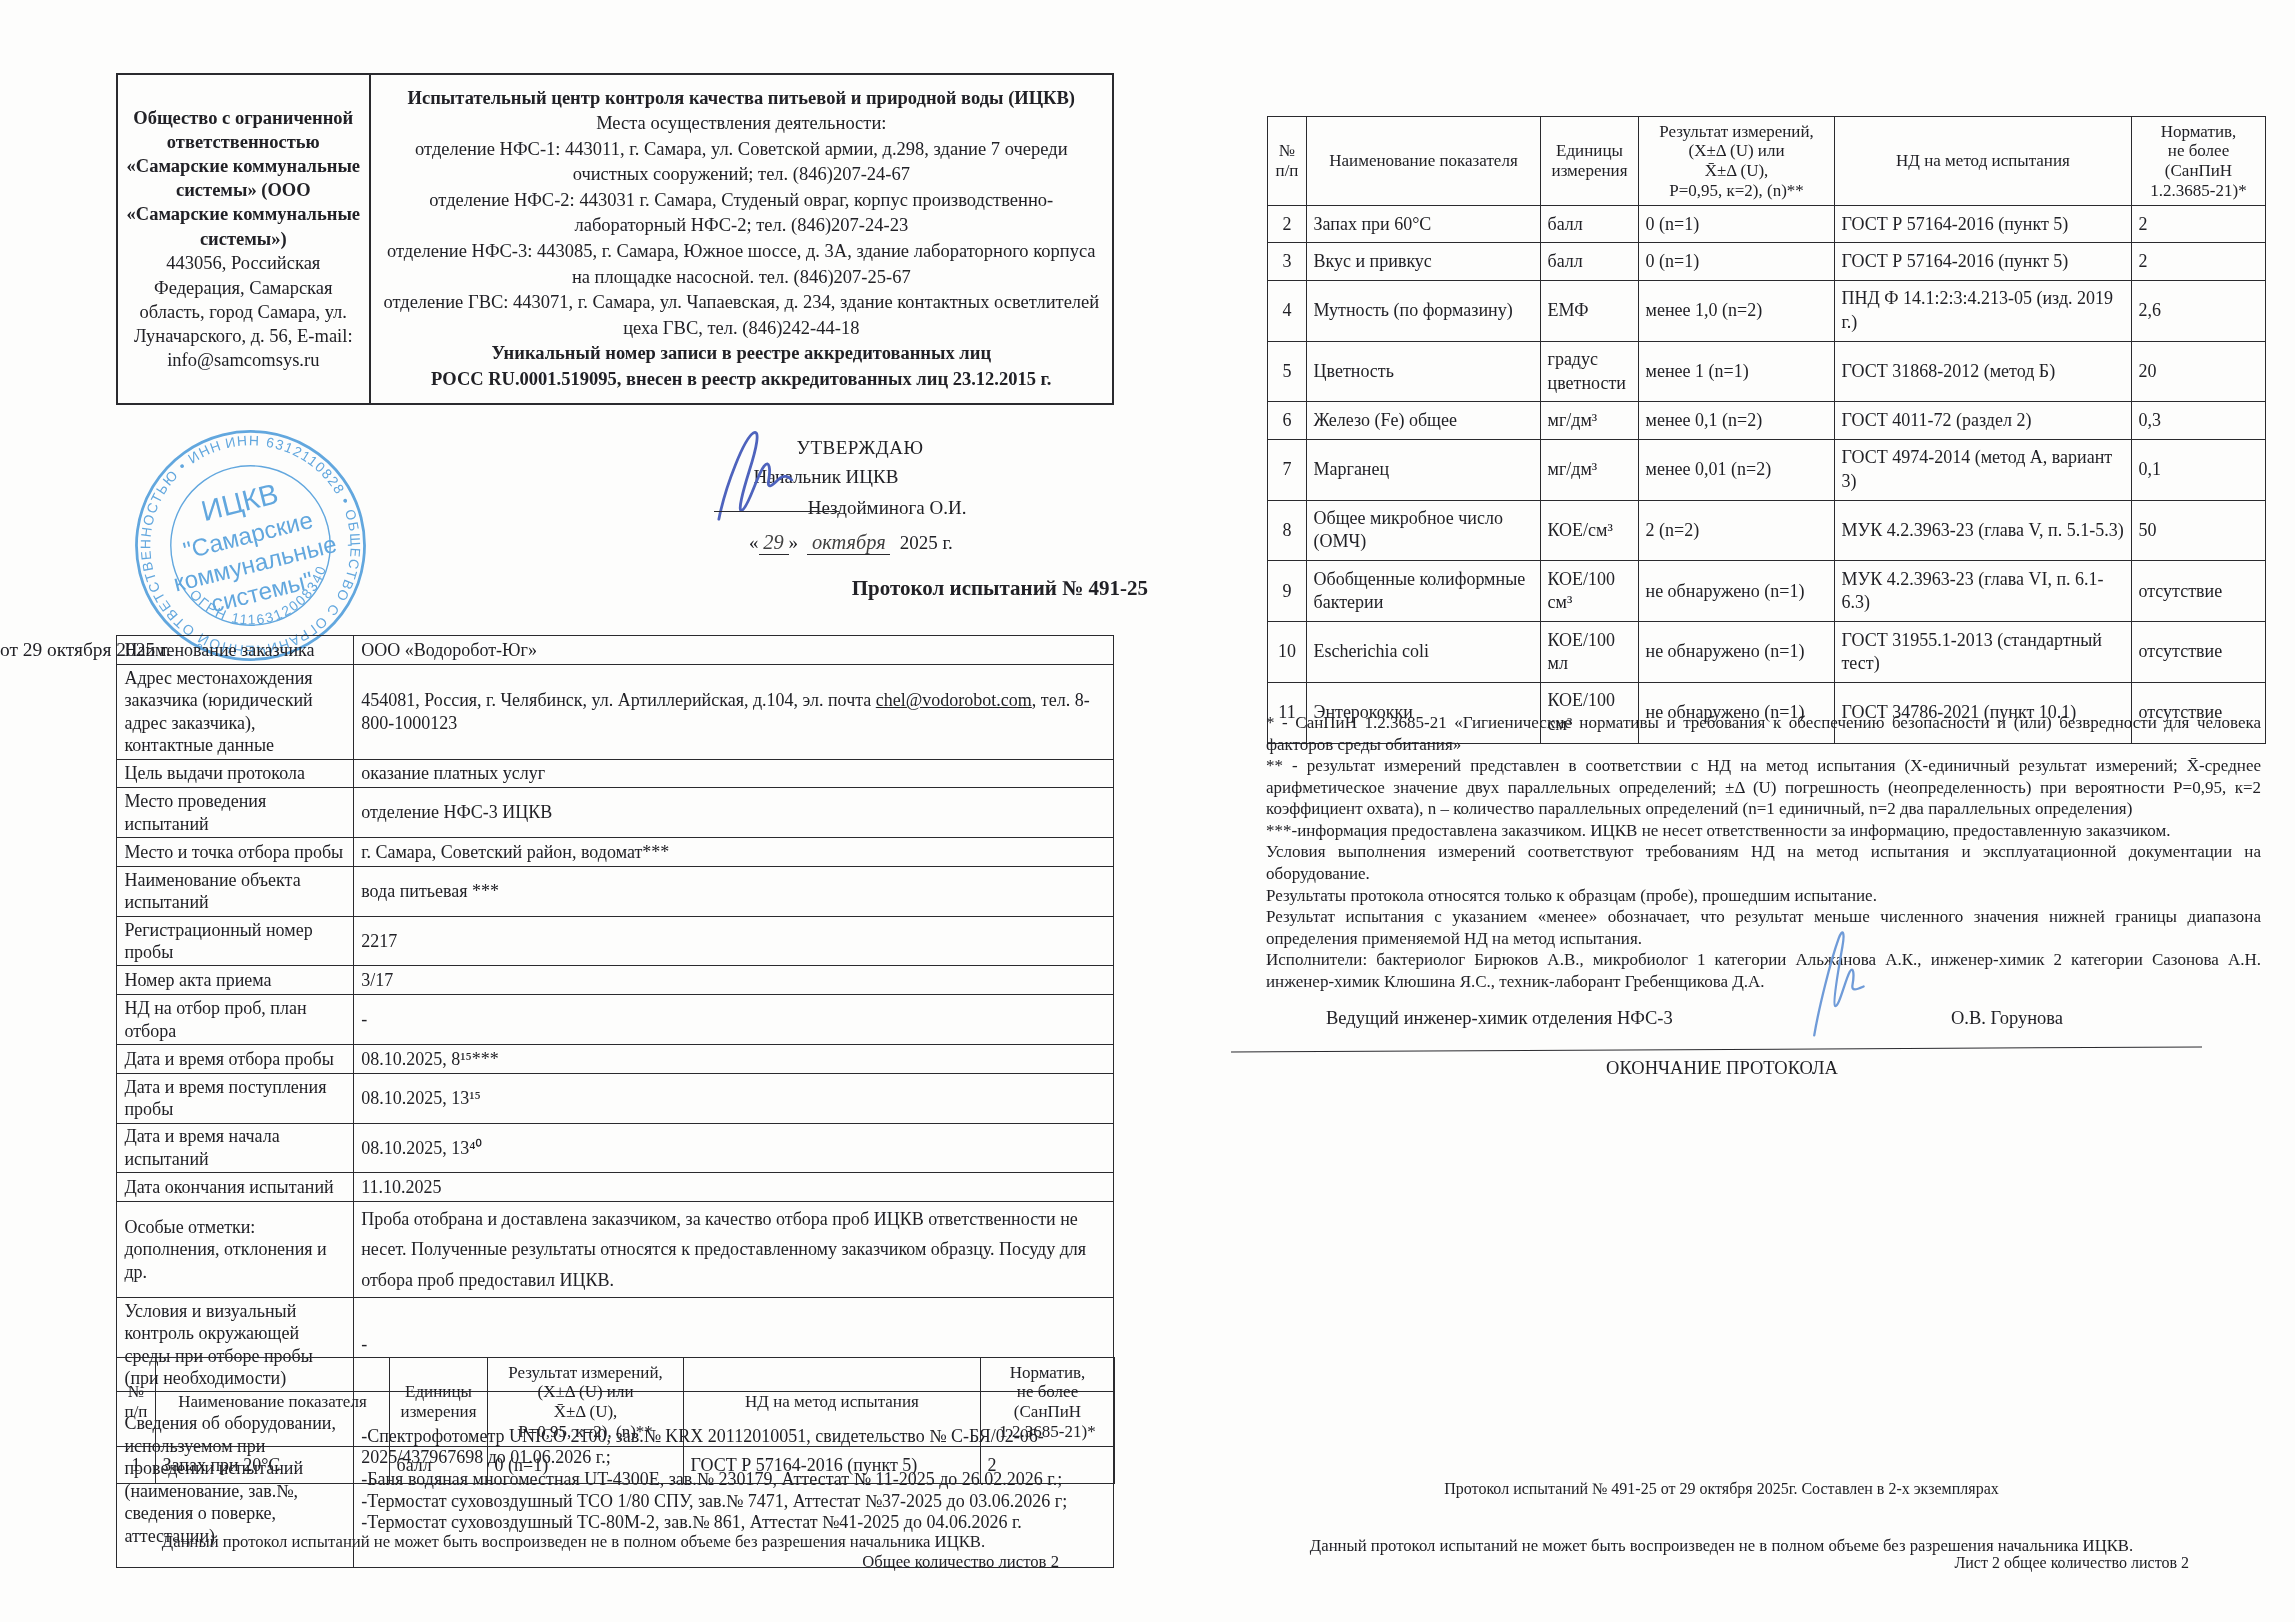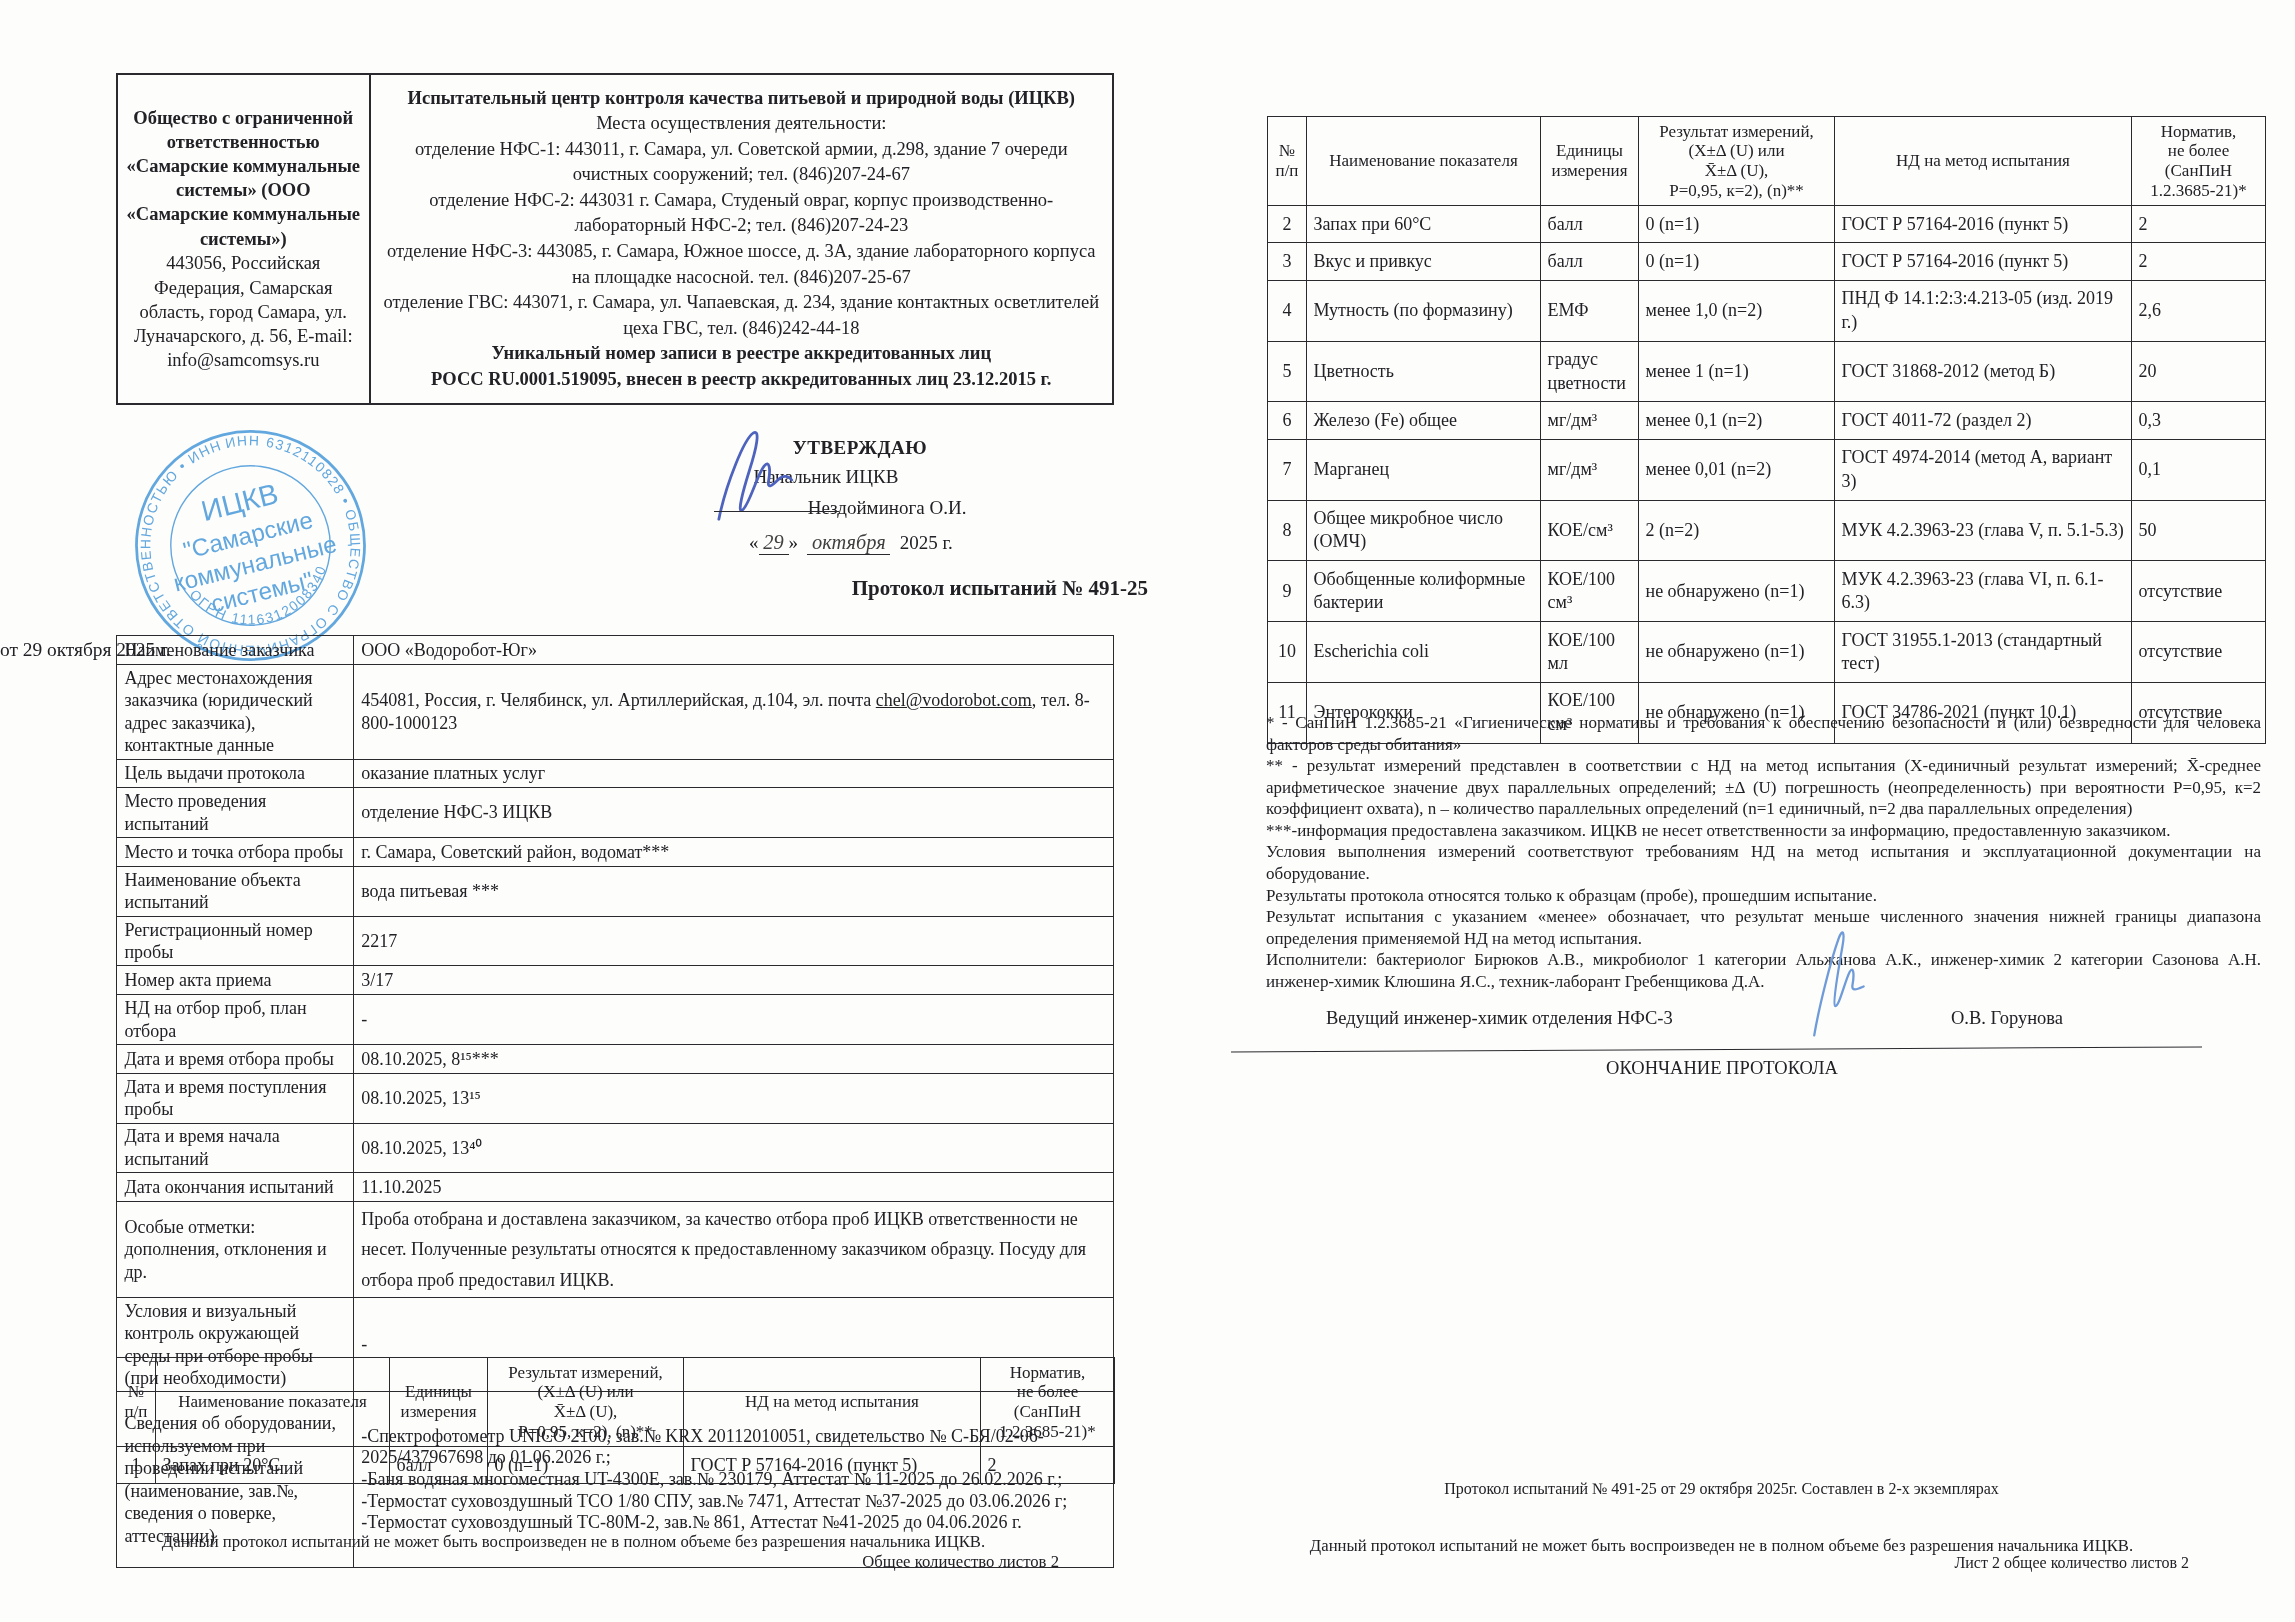--- a/index.html
+++ b/index.html
@@ -22,21 +22,21 @@
   td.org-right{text-align:center;font-size:18.5px;line-height:1.38;}
   .cline{margin:0;}
   .cline.bold{font-weight:bold;}
 
   
   .stamp-wrap{position:absolute;left:130px;top:425px;width:241px;height:241px;transform:rotate(-14deg);opacity:.92;}
   .stamp-wrap text{font-family:"Liberation Sans", sans-serif;}
 
   
   .approve{position:absolute;left:749px;top:438px;width:222px;font-size:19px;line-height:1.1;}
-  .ap1{text-align:center;font-weight:bold;letter-spacing:0.5px;}
+  .ap1{text-align:center;font-weight:normal;letter-spacing:0.5px;}
   .ap2{margin-top:8.3px;padding-left:4.6px;}
   .ap3{margin-top:10.2px;text-align:right;padding-right:4.6px;}
   .ap4{margin-top:12px;white-space:nowrap;}
   .ap4 .hand{font-style:italic;color:#404040;font-size:20.4px;}
   .ap4 .day{display:inline-block;min-width:30px;text-align:center;border-bottom:1.4px solid #2a2a2e;}
   .ap4 .month{display:inline-block;min-width:83px;text-align:center;border-bottom:1.4px solid #2a2a2e;margin:0 4.6px;}
   .ap-underline{position:absolute;left:-35px;top:73px;width:125px;border-bottom:1.9px solid #2a2a2e;}
   .sig-approve{position:absolute;left:-44px;top:-18.5px;}
 
   

